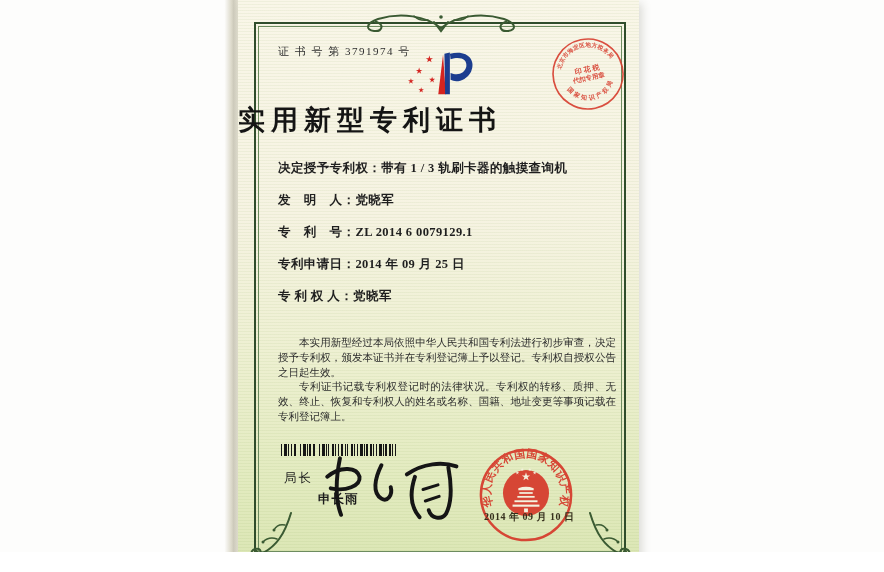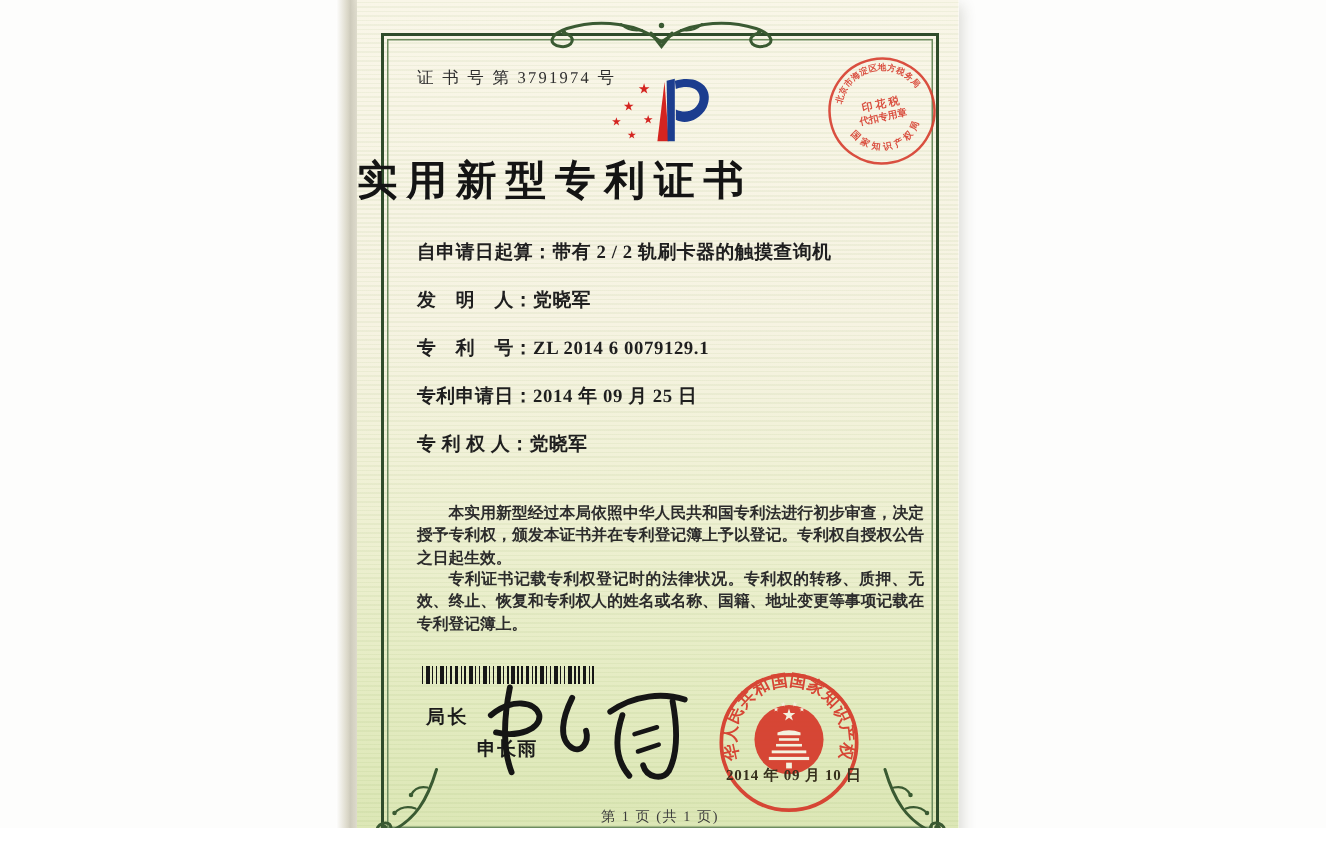--- a/index.html
+++ b/index.html
@@ -17,25 +17,25 @@
   .frame{position:absolute;left:16px;top:22px;right:13px;bottom:10px;border:2.5px solid #2f4c2b;}
   .frame::after{content:"";position:absolute;inset:2px;border:1px solid #6d8c5f;}
   .certno{position:absolute;left:40px;top:44px;font-size:11px;letter-spacing:1.5px;color:#2e2e2e;}
   .logo{position:absolute;left:162px;top:42px;width:82px;height:62px;}
   .title{position:absolute;left:0;right:0;top:102px;text-align:left;
          font-size:27px;font-weight:700;letter-spacing:6px;color:#141414;}
   .field{position:absolute;left:40px;font-size:12.5px;font-weight:600;color:#1f1f1f;letter-spacing:0.4px;white-space:nowrap;}
   .f0{top:160px}.f1{top:192px}.f2{top:224px}.f3{top:256px}.f4{top:288px}.f5{top:320px}
   .paras{position:absolute;left:40px;top:336px;width:338px;font-size:10.5px;line-height:14.8px;
          text-align:justify;color:#2c2c2c;font-weight:500;}
-  .paras p{margin:0;text-indent:2em;font-weight:bold;}
+  .paras p{margin:0;text-indent:2em;}
   .barcode{position:absolute;left:43px;top:444px;width:115px;height:12px;
      background:repeating-linear-gradient(90deg,#161616 0 1px,transparent 1px 3px,#161616 3px 5.5px,transparent 5.5px 7px,#161616 7px 7.8px,transparent 7.8px 9.5px);}
   .signer-title{position:absolute;left:46px;top:470px;font-family:"Liberation Sans","DejaVu Sans",sans-serif;
-         font-size:12.5px;font-weight:700;color:#1b1b1b;letter-spacing:2px;}
+         font-size:12.5px;font-weight:400;color:#1b1b1b;letter-spacing:2px;}
   .signer-name{position:absolute;left:46px;top:491px;font-family:"Liberation Sans","DejaVu Sans",sans-serif;
          font-size:12.5px;font-weight:700;color:#1b1b1b;letter-spacing:1px;margin-left:34px;}
   .signature{position:absolute;left:80px;top:450px;width:150px;height:72px;}
   .seal-main{position:absolute;left:240px;top:447px;width:96px;height:96px;opacity:0.92;}
   .seal-date{position:absolute;left:246px;top:510px;width:96px;font-size:10px;font-weight:700;
          color:#36301d;letter-spacing:0.5px;white-space:nowrap;z-index:5;}
   .seal-tax{position:absolute;left:312px;top:36px;width:76px;height:76px;transform:rotate(-12deg);opacity:0.88;}
   .footer{position:absolute;left:16px;right:13px;top:538px;text-align:center;font-size:9.5px;color:#3c3c3c;letter-spacing:1px;}
   .orn-top{position:absolute;left:calc(50% - 83px);top:8px;width:170px;height:28px;}
   .orn-bl{position:absolute;left:9px;bottom:3px;width:46px;height:52px;}
@@ -127,21 +127,21 @@
       </text>
       <text x="50" y="47" text-anchor="middle" fill="#d6392a" font-size="9.5" font-weight="700">印 花 税</text>
       <text x="50" y="58" text-anchor="middle" fill="#d6392a" font-size="8.5" font-weight="700">代扣专用章</text>
       <text fill="#d6392a" font-size="8" letter-spacing="3" font-weight="700">
         <textPath href="#arc-tax-bot" startOffset="50%" text-anchor="middle">国家知识产权局</textPath>
       </text>
     </svg>
 
     <div class="title">实用新型专利证书</div>
 
-    <div class="field f0"><span>自申请日起算：</span><span>带有 2 / 2 轨刷卡器的触摸查询机</span></div>
+    <div class="field f0"><span>决定授予专利权：</span><span>带有 1 / 3 轨刷卡器的触摸查询机</span></div>
     <div class="field f1"><span>发　明　人：</span><span>党晓军</span></div>
     <div class="field f2"><span>专　利　号：</span><span>ZL 2014 6 0079129.1</span></div>
     <div class="field f3"><span>专利申请日：</span><span>2014 年 09 月 25 日</span></div>
     <div class="field f4"><span>专 利 权 人：</span><span>党晓军</span></div>
 
     <div class="paras">
       <p>本实用新型经过本局依照中华人民共和国专利法进行初步审查，决定授予专利权，颁发本证书并在专利登记簿上予以登记。专利权自授权公告之日起生效。</p>
       <p>专利证书记载专利权登记时的法律状况。专利权的转移、质押、无效、终止、恢复和专利权人的姓名或名称、国籍、地址变更等事项记载在专利登记簿上。</p>
     </div>
 
@@ -180,16 +180,15 @@
           <rect x="43" y="47" width="14" height="1.8"></rect>
           <rect x="41" y="51" width="18" height="1.8"></rect>
           <rect x="38" y="55.5" width="24" height="2"></rect>
           <rect x="36" y="60" width="28" height="2.2"></rect>
           <rect x="48" y="64" width="4" height="4"></rect>
         </g>
       </g>
     </svg>
     <div class="seal-date">2014 年 09 月 10 日</div>
 
-    <div class="footer">第 1 页 (共 1 页)</div>
 
   </div>
 </div>
 
 </body></html>

